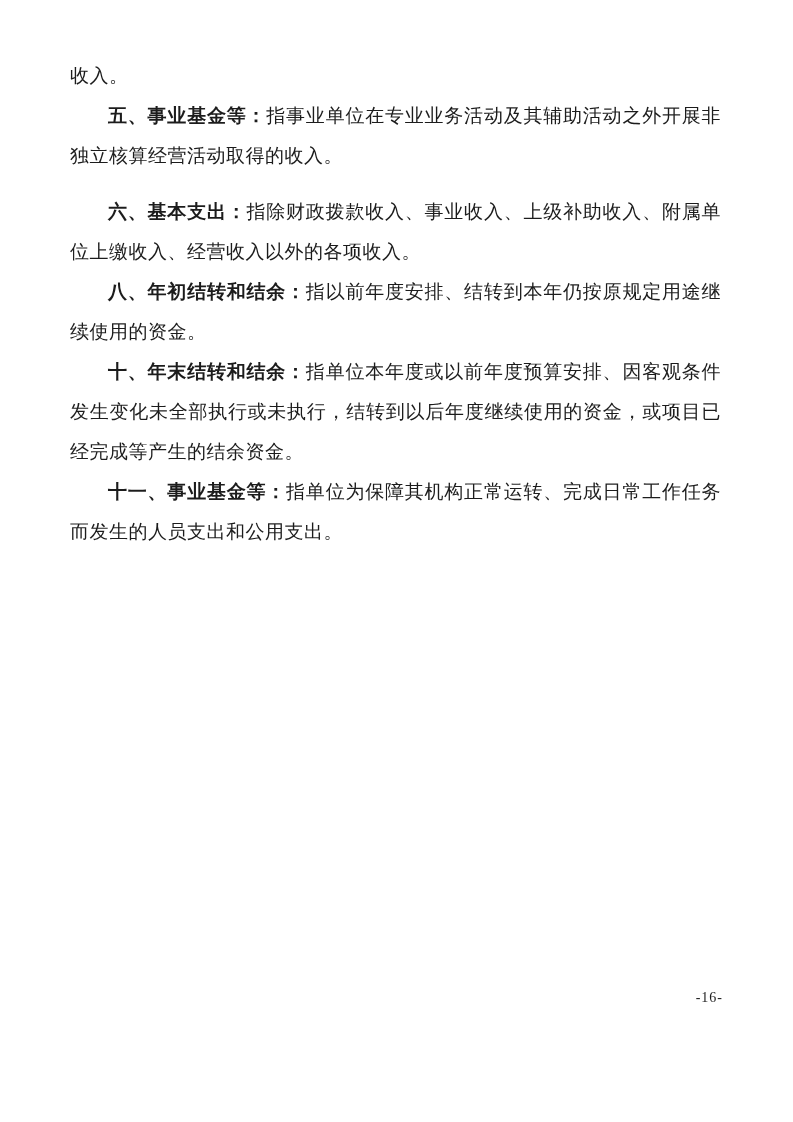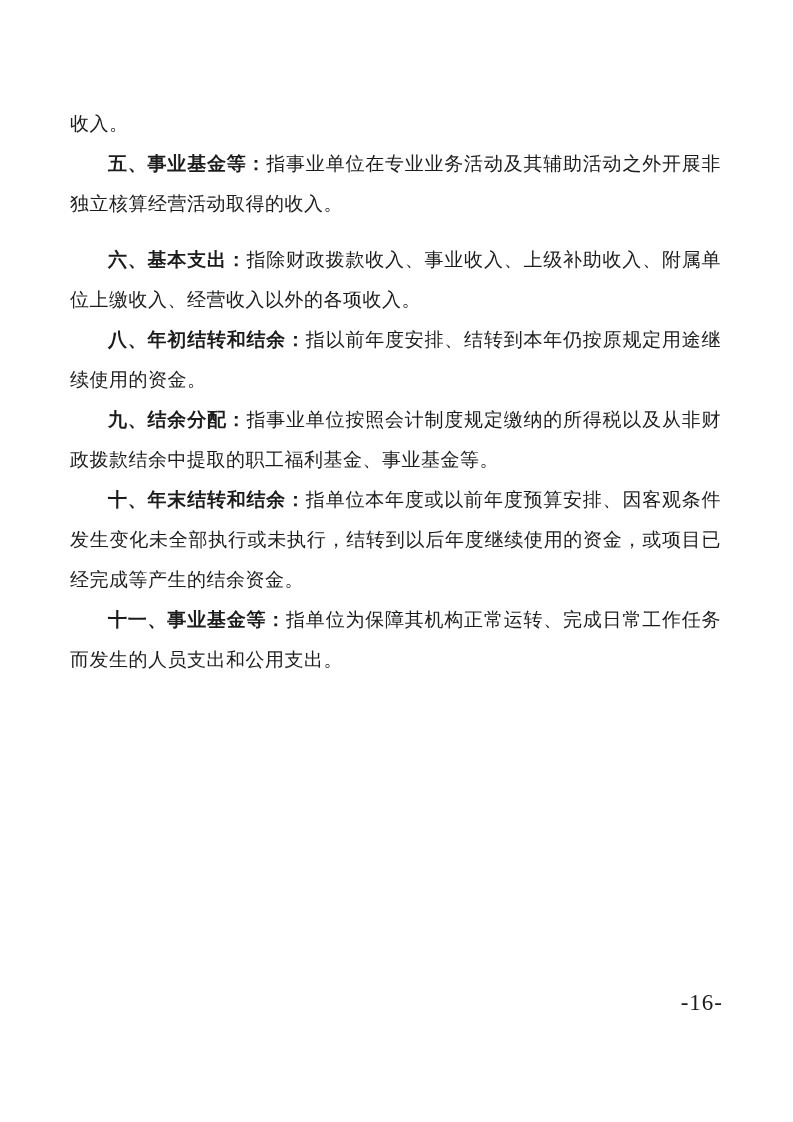--- a/index.html
+++ b/index.html
@@ -15,21 +15,21 @@
     color: #1c1c1c;
     overflow: hidden;
   }
   .page {
     position: absolute;
     top: 0;
     left: 0;
     width: 793px;
     height: 1122px;
     box-sizing: border-box;
-    padding: 104px 72px 0 70px;
+    padding: 56px 72px 0 70px;
   }
   .para {
     margin: 0;
     font-size: 19px;
     line-height: 40px;
     text-align: justify;
     text-indent: 2em;
     letter-spacing: 0.5px;
     word-break: break-all;
   }
@@ -40,21 +40,21 @@
   .para.continuation {
     text-indent: 0;
   }
   .para.gap {
     margin-top: 16px;
   }
   .page-number {
     position: absolute;
     right: 70px;
     top: 990px;
-    font-size: 23px;
+    font-size: 14px;
     letter-spacing: 1px;
     color: #1c1c1c;
     font-family: "Liberation Serif", "DejaVu Serif", serif;
   }
 </style>
 </head>
 <body>
 
 <div class="page">
 
@@ -62,21 +62,20 @@
 
 
 
   <p class="para"><span class="lead">五、事业基金等：</span><span>指事业单位在专业业务活动及其辅助活动之外开展非独立核算经营活动取得的收入。</span></p>
 
   <p class="para gap"><span class="lead">六、基本支出：</span><span>指除财政拨款收入、事业收入、上级补助收入、附属单位上缴收入、经营收入以外的各项收入。</span></p>
 
 
   <p class="para"><span class="lead">八、年初结转和结余：</span><span>指以前年度安排、结转到本年仍按原规定用途继续使用的资金。</span></p>
 
-  <p class="para"><span class="lead">九、结余分配：</span><span>指事业单位按照会计制度规定缴纳的所得税以及从非财政拨款结余中提取的职工福利基金、事业基金等。</span></p>
 
   <p class="para"><span class="lead">十、年末结转和结余：</span><span>指单位本年度或以前年度预算安排、因客观条件发生变化未全部执行或未执行，结转到以后年度继续使用的资金，或项目已经完成等产生的结余资金。</span></p>
 
   <p class="para"><span class="lead">十一、事业基金等：</span><span>指单位为保障其机构正常运转、完成日常工作任务而发生的人员支出和公用支出。</span></p>
 
   <div class="page-number">-16-</div>
 
 </div>
 
 </body></html>

